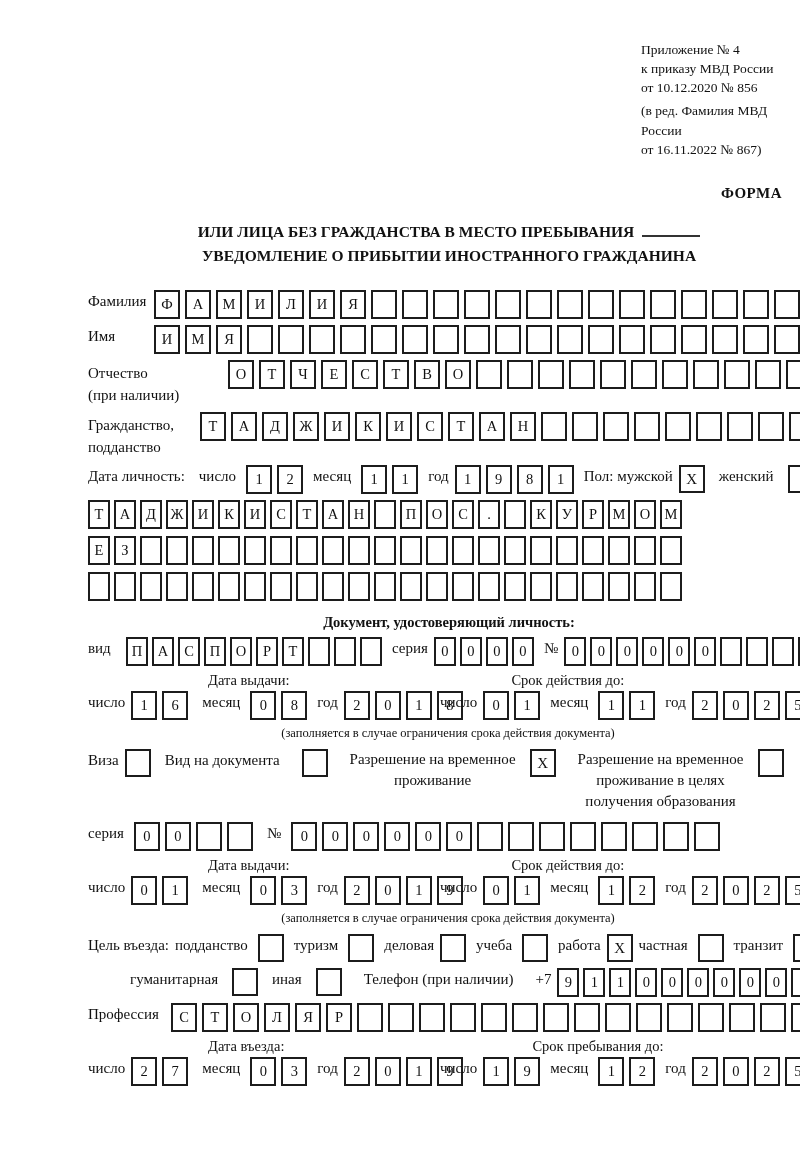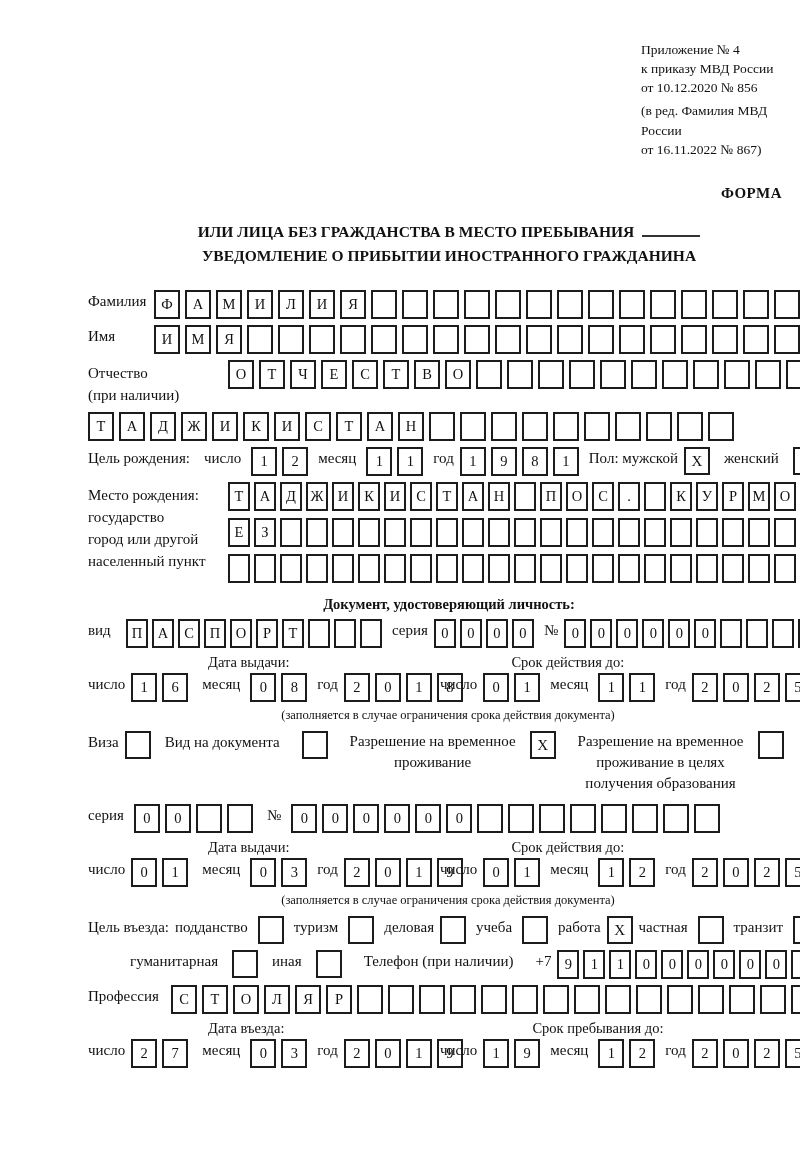--- a/index.html
+++ b/index.html
@@ -148,20 +148,24 @@
           <span class="cell"></span>
           <span class="cell"></span>
           <span class="cell"></span>
           <span class="cell"></span>
           <span class="cell"></span>
           <span class="cell"></span>
         </span>
     </div>
 
     <div class="frow">
+      <span class="lbl w112">
+        <div>Гражданство,</div>
+        <div>подданство</div>
+      </span>
       <span class="cells">
           <span class="cell">Т</span>
           <span class="cell">А</span>
           <span class="cell">Д</span>
           <span class="cell">Ж</span>
           <span class="cell">И</span>
           <span class="cell">К</span>
           <span class="cell">И</span>
           <span class="cell">С</span>
           <span class="cell">Т</span>
@@ -174,21 +178,21 @@
           <span class="cell"></span>
           <span class="cell"></span>
           <span class="cell"></span>
           <span class="cell"></span>
           <span class="cell"></span>
           <span class="cell"></span>
         </span>
     </div>
 
     <div class="frow mt6">
-      <span class="inlbl">Цель рождения:</span>
+      <span class="inlbl">Дата личность:</span>
       <span class="inlbl g14">число</span>
       <span class="cells g10">
           <span class="cell">1</span>
           <span class="cell">2</span>
         </span>
       <span class="inlbl g10">месяц</span>
       <span class="cells g10">
           <span class="cell">1</span>
           <span class="cell">1</span>
         </span>
@@ -199,26 +203,20 @@
           <span class="cell">8</span>
           <span class="cell">1</span>
         </span>
       <span class="inlbl g10">Пол: мужской</span>
       <span class="chk g6">X</span>
       <span class="inlbl g14">женский</span>
       <span class="chk g14"></span>
     </div>
 
     <div class="frow mt6">
-      <span class="lbl w140">
-        <div>Место рождения:</div>
-        <div>государство</div>
-        <div>город или другой</div>
-        <div>населенный пункт</div>
-      </span>
       <span class="stack">
         <span class="cells sm">
             <span class="cell">Т</span>
             <span class="cell">А</span>
             <span class="cell">Д</span>
             <span class="cell">Ж</span>
             <span class="cell">И</span>
             <span class="cell">К</span>
             <span class="cell">И</span>
             <span class="cell">С</span>

